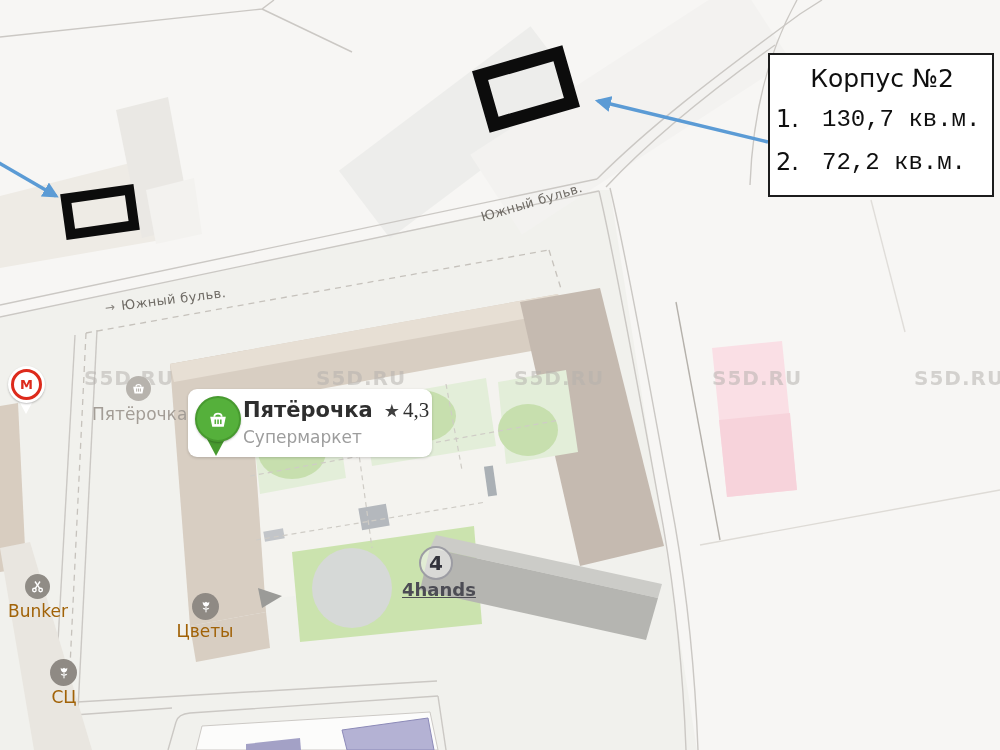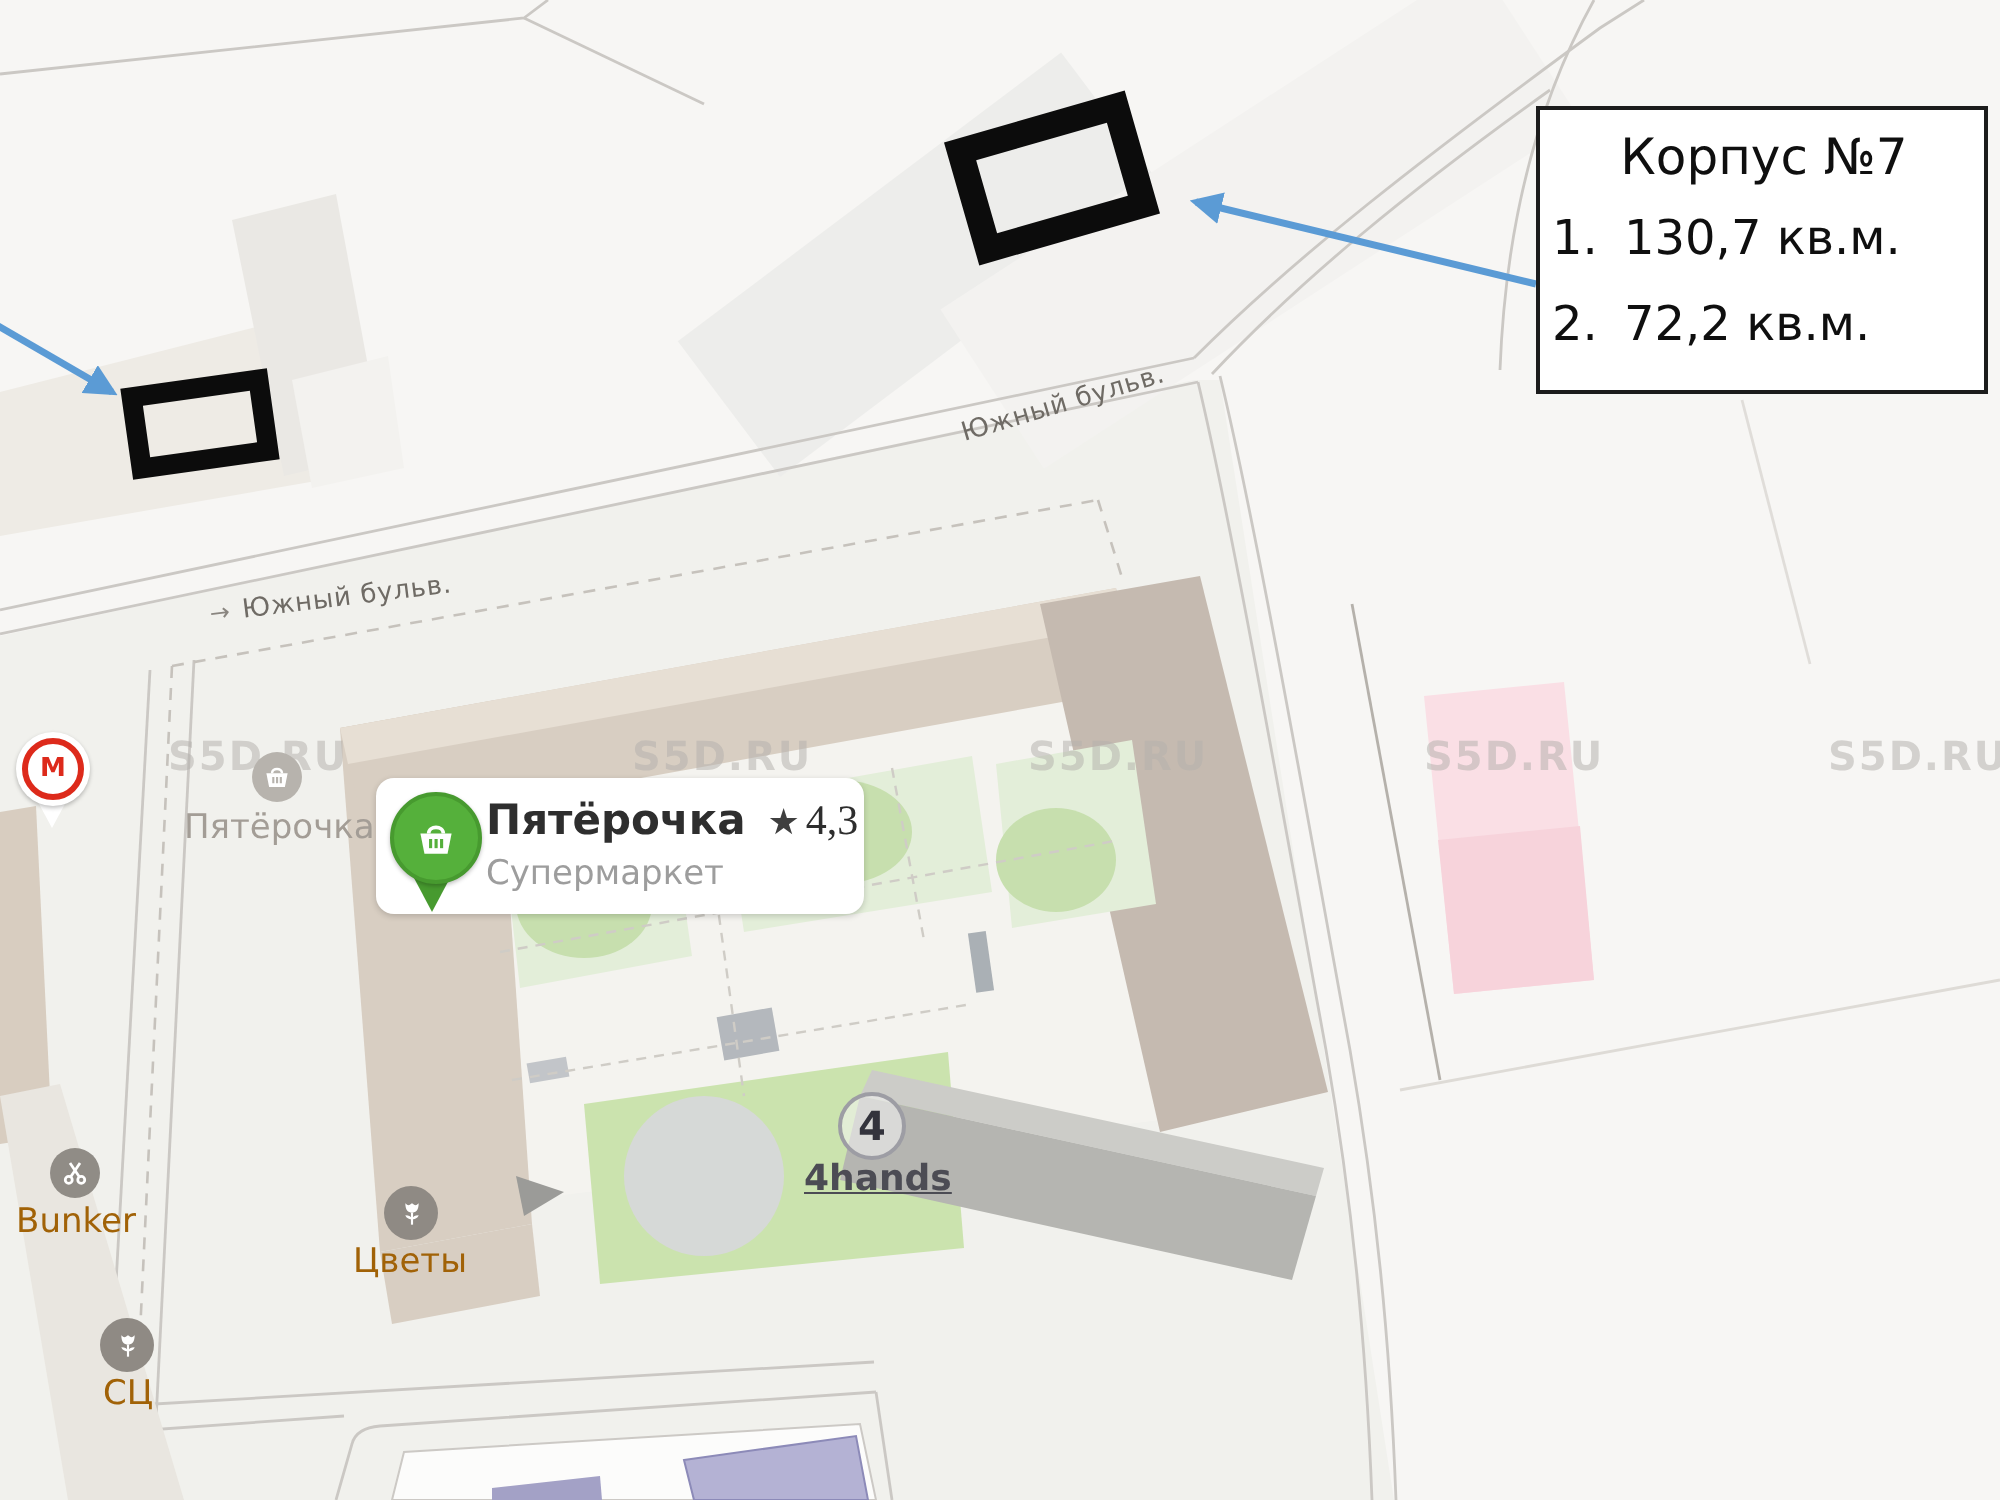--- a/index.html
+++ b/index.html
@@ -60,21 +60,21 @@
   .black-rect{position:absolute;z-index:30;border-style:solid;border-color:#0c0c0c;}
   .rect1{left:479px;top:57px;width:68px;height:38px;border-width:13px;transform:rotate(-16deg);}
   .rect2{left:63px;top:189px;width:54px;height:26px;border-width:10px;transform:rotate(-8deg);}
   .corpus-label{position:absolute;left:393px;top:23px;font-size:24px;color:#454545;
                 z-index:30;white-space:nowrap;}
   .info-box{position:absolute;left:768px;top:53px;width:226px;height:144px;background:#fff;
             border:2px solid #1c1c1c;z-index:40;box-sizing:border-box;padding:5px 4px 0 6px;}
   .info-title{text-align:center;font-size:25px;color:#0f0f0f;line-height:38px;}
   .info-row{display:flex;font-size:24px;color:#0f0f0f;line-height:43px;}
   .info-num{width:36px;}
-  .info-area{}
+  .info-area{margin-left:10px;font-family:Liberation Mono, monospace;}
 </style>
 </head>
 <body>
 
 <div class="stage">
 
   <svg class="layer" width="1000" height="750" viewBox="0 0 1000 750" style="z-index:1">
 
     <polygon points="0,318 597,190 610,190 697,750 0,750" fill="#f1f1ed"></polygon>
 
@@ -260,21 +260,21 @@
       <marker id="ah" viewBox="0 0 10 10" refX="8" refY="5" markerWidth="4.6" markerHeight="4.6" orient="auto-start-reverse">
         <path d="M0,0 L10,5 L0,10 z" style="fill:var(--c-blue,#5b9bd5)"></path>
       </marker>
     </defs>
     <line x1="768" y1="142" x2="598" y2="101" style="stroke:var(--c-blue,#5b9bd5)" stroke-width="3.5" marker-end="url(#ah)"></line>
     <line x1="-6" y1="160" x2="56" y2="196" style="stroke:var(--c-blue,#5b9bd5)" stroke-width="3.5" marker-end="url(#ah)"></line>
   </svg>
 
 
   <div class="info-box">
-    <div class="info-title">Корпус №7</div>
+    <div class="info-title">Корпус №2</div>
     <div class="info-row">
       <span class="info-num">1.</span>
       <span class="info-area">130,7 кв.м.</span>
     </div>
     <div class="info-row">
       <span class="info-num">2.</span>
       <span class="info-area">72,2 кв.м.</span>
     </div>
   </div>
 

